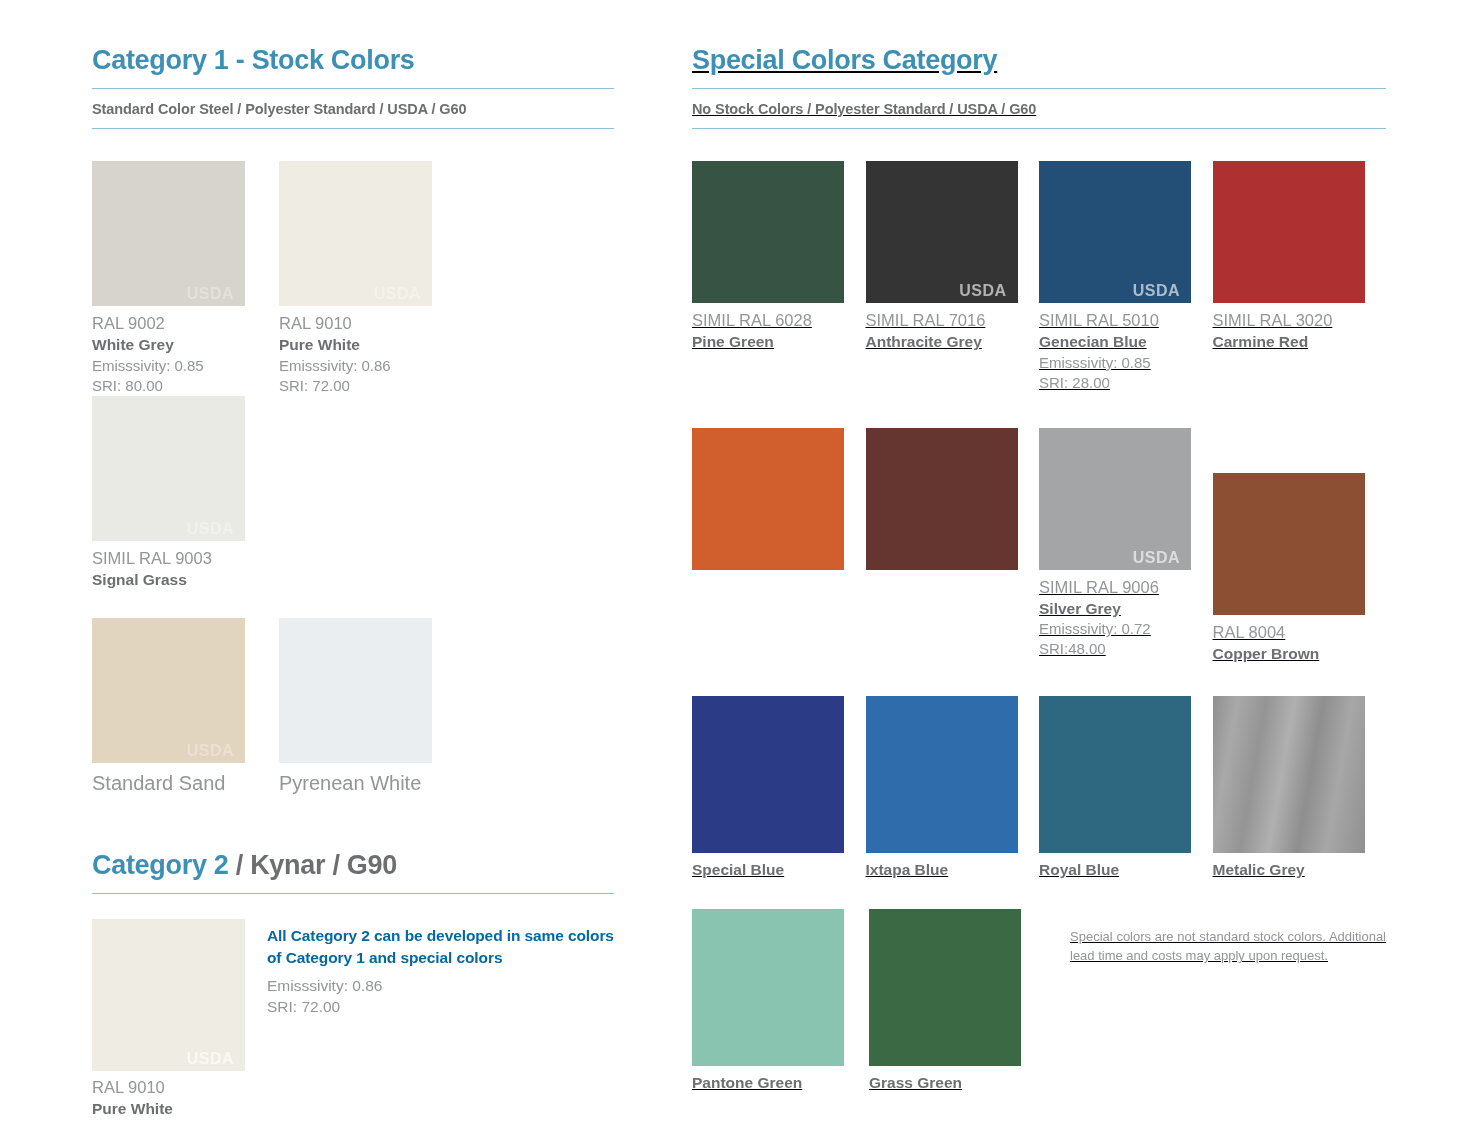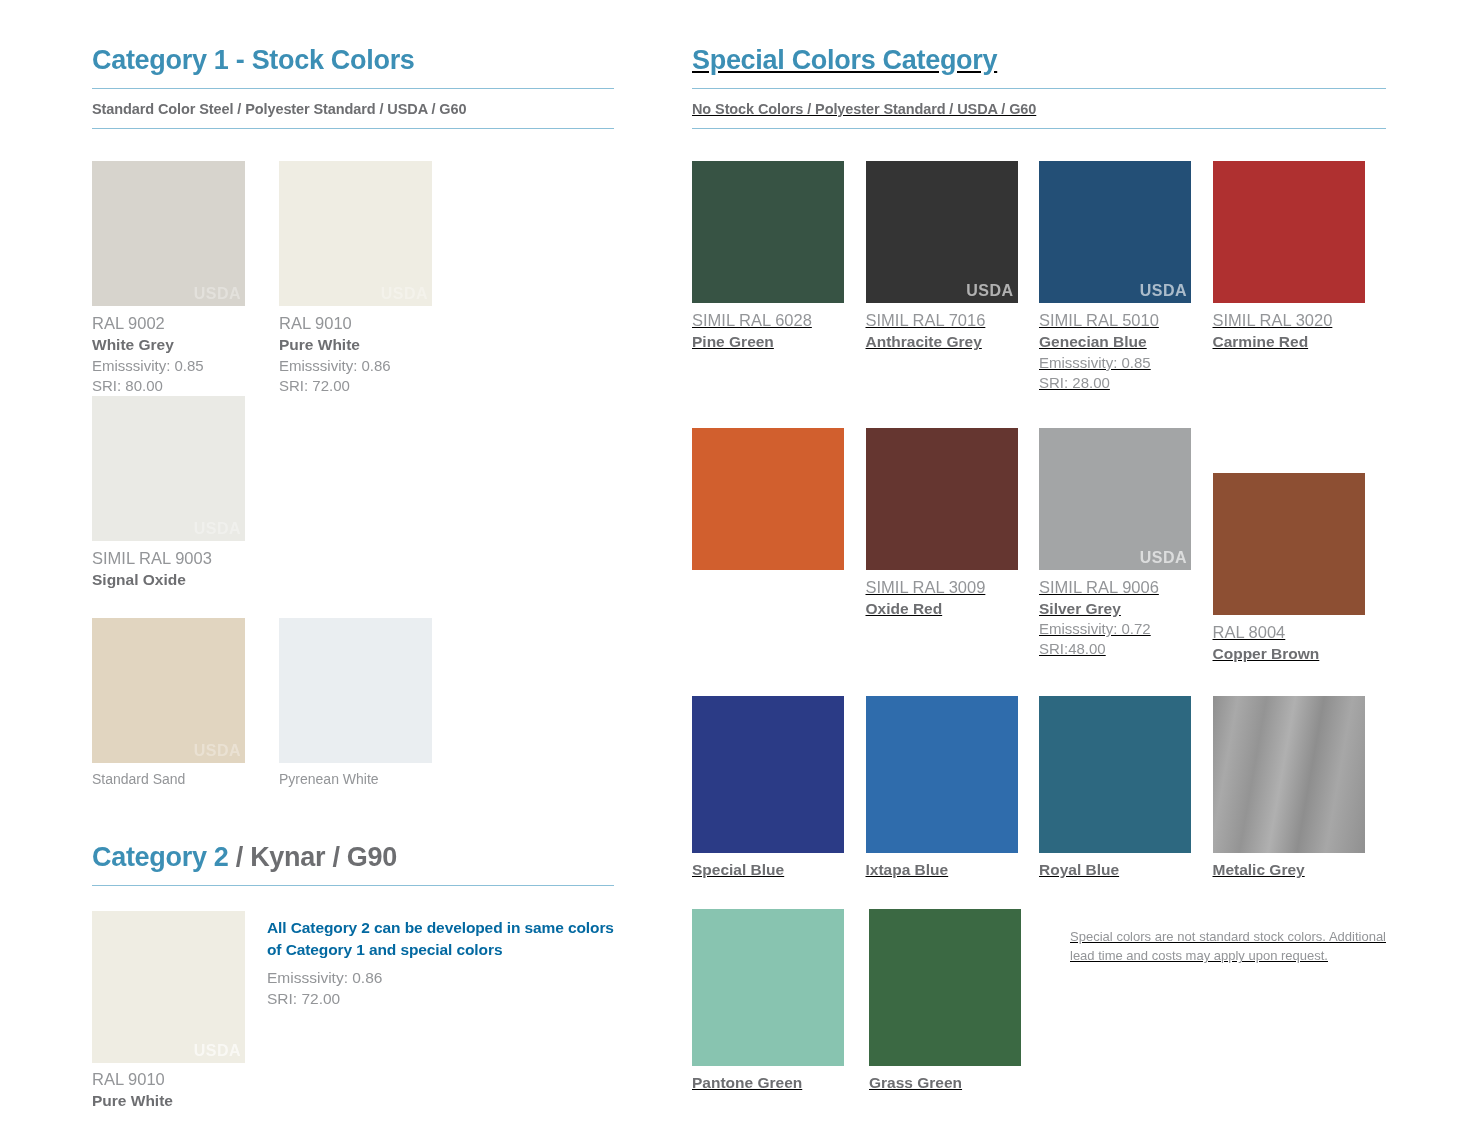--- a/index.html
+++ b/index.html
@@ -30,31 +30,31 @@
   }
 
   
   .grid { display: flex; flex-wrap: wrap; }
   .cell { position: relative; }
 
   .swatch {
     position: relative; overflow: hidden;
   }
   .usda {
-    position: absolute; right: 4px; bottom: 3px;
+    position: absolute; right: 11px; bottom: 3px;
     font-size: 16px; font-weight: bold; letter-spacing: 0.5px;
     color: rgba(255,255,255,0.62);
   }
   .usda.dark { color: rgba(255,255,255,0.30); }
 
   .lbl { padding-top: 7px; line-height: 1.33; }
   .lbl .code { font-size: 16.5px; color: #939598; display: block; }
   .lbl .name { font-size: 15.5px; color: #6d6e71; font-weight: bold; display: block; }
   .lbl .meta { font-size: 15px; color: #939598; display: block; }
-  .lbl .name-only { font-size: 14px; color: #939598; display: block; }
+  .lbl .name-only { font-size: 20px; color: #939598; display: block; }
 
   
   .c1-grid .cell { width: 180px; margin-right: 7px; }
   .c1-grid .swatch { width: 153px; height: 145px; }
   .c1-row2 { margin-top: 28px; }
   .c1-row2 .swatch { width: 153px; height: 145px; }
 
   
   .cat2-wrap { margin-top: 54px; }
   .cat2-body { display: flex; margin-top: 25px; }
@@ -111,21 +111,21 @@
             <span class="meta">Emisssivity: 0.86</span>
             <span class="meta">SRI: 72.00</span>
           </div>
         </div>
         <div class="cell">
           <div class="swatch" style="background: rgb(234, 234, 229);">
             <span class="usda dark">USDA</span>
           </div>
           <div class="lbl">
             <span class="code">SIMIL RAL 9003</span>
-            <span class="name">Signal Oxide</span>
+            <span class="name">Signal Grass</span>
           </div>
         </div>
       </div>
     <div class="grid c1-grid c1-row2" id="c1-row2">
         <div class="cell">
           <div class="swatch" style="background: rgb(225, 213, 192);">
             <span class="usda dark">USDA</span>
           </div>
           <div class="lbl">
             <span class="name-only">Standard Sand</span>
@@ -204,24 +204,20 @@
             <span class="name">Carmine Red</span>
           </div>
         </div>
       </div>
     <div class="sp-row r2" id="sp-row2">
         <div class="cell" style="width: 177px;">
           <div class="swatch" style="background: rgb(209, 95, 46); width: 152px; height: 142px;"></div>
         </div>
         <div class="cell" style="width: 177px;">
           <div class="swatch" style="background: rgb(101, 54, 48); width: 152px; height: 142px;"></div>
-          <div class="lbl">
-            <span class="code">SIMIL RAL 3009</span>
-            <span class="name">Oxide Red</span>
-          </div>
         </div>
         <div class="cell" style="width: 177px;">
           <div class="swatch" style="background: rgb(163, 165, 166); width: 152px; height: 142px;">
             <span class="usda">USDA</span>
           </div>
           <div class="lbl">
             <span class="code">SIMIL RAL 9006</span>
             <span class="name">Silver Grey</span>
             <span class="meta">Emisssivity: 0.72</span>
             <span class="meta">SRI:48.00</span>

